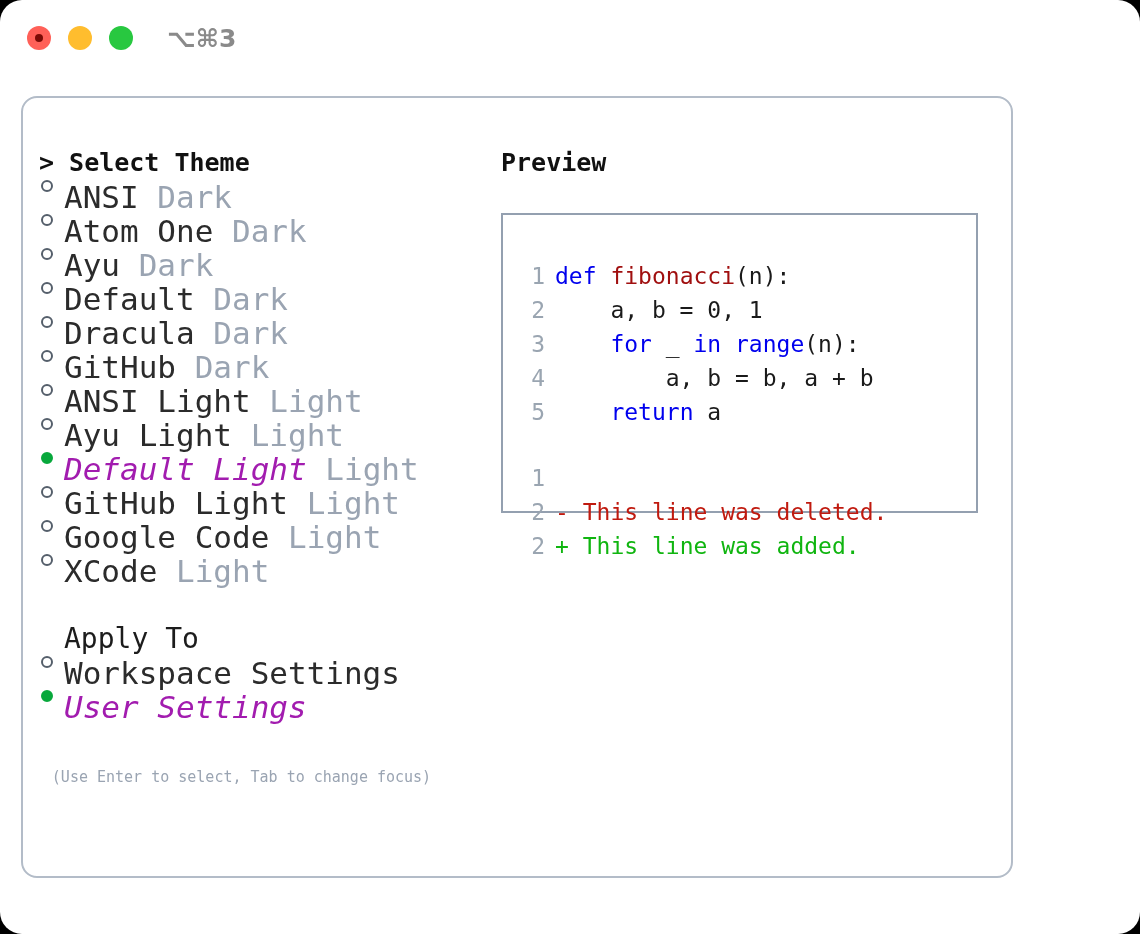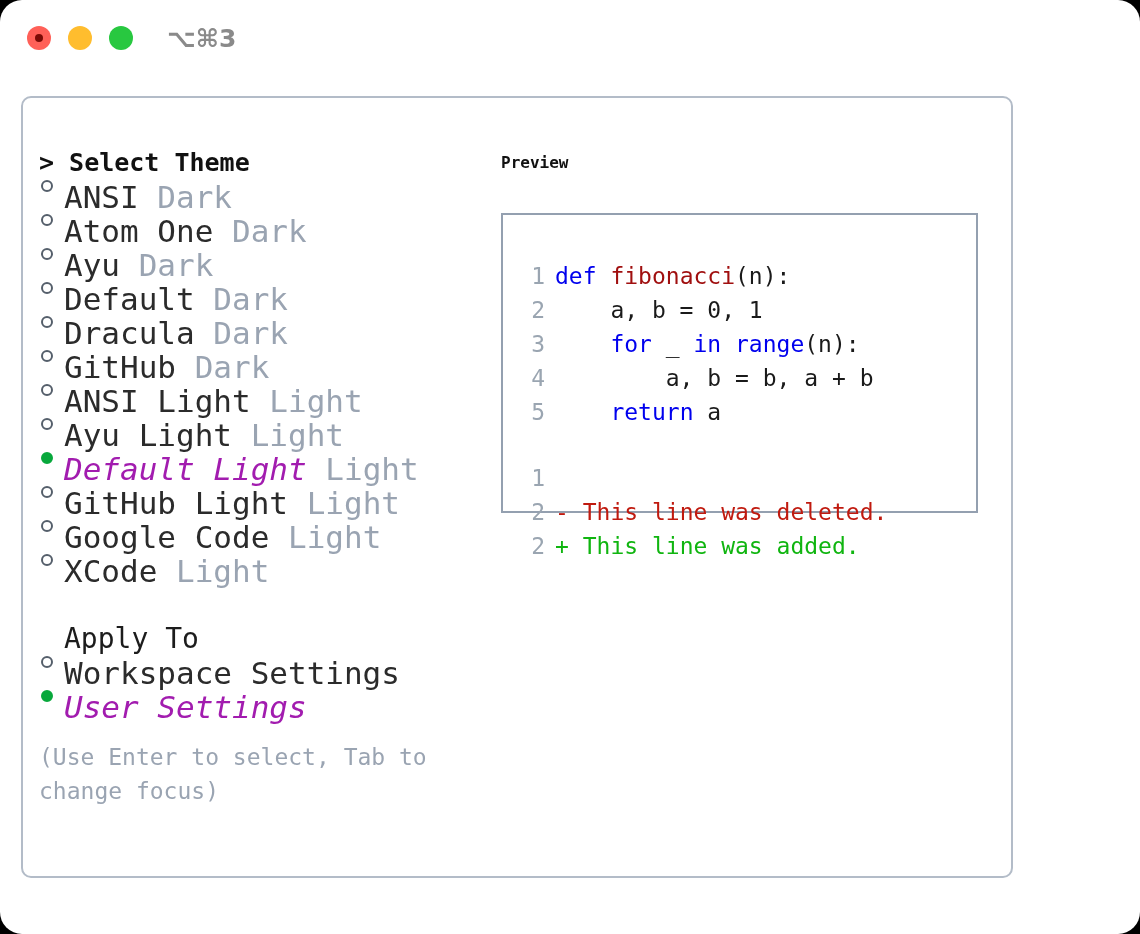--- a/index.html
+++ b/index.html
@@ -66,21 +66,21 @@
     font-family: "DejaVu Sans", "Liberation Sans", sans-serif;
   }
 
   
   .panel {
     position: absolute;
     left: 21px; top: 96px;
     width: 992px;
     height: 782px;
     border: 2px solid #b3bcc8;
-    border-radius: 10px;
+    border-radius: 16px;
     background: #ffffff;
     box-sizing: border-box;
   }
 
   
   .left-col {
     position: absolute;
     left: 16px; top: 48px;
     width: 430px;
   }
@@ -125,36 +125,37 @@
     font-size: 28px;
     color: #1c1c1c;
     line-height: 34px;
     height: 34px;
     padding-left: 25px;
     white-space: pre;
   }
   .spacer-block { height: 34px; }
 
   .hint {
-    margin-top: 16px;
-    font-size: 23px;
+    margin-top: 36px;
+    font-size: 15px;
     line-height: 34px;
     color: #9aa4b2;
     width: 405px;
     white-space: pre-wrap;
+    text-align: center;
   }
 
   
   .right-col {
     position: absolute;
     left: 478px; top: 48px;
     width: 490px;
   }
   .preview-title {
-    font-size: 16px;
+    font-size: 25px;
     font-weight: bold;
     color: #111111;
     line-height: 34px;
     white-space: pre;
   }
   .preview-box {
     margin-top: 33px;
     width: 477px;
     height: 300px;
     border: 2px solid #94a0b0;

